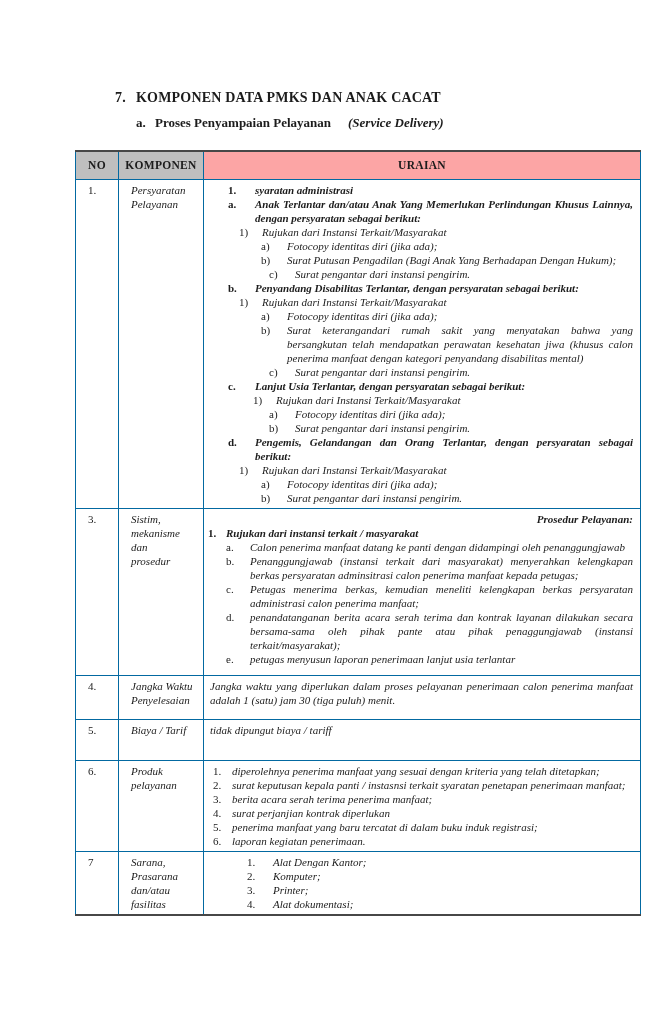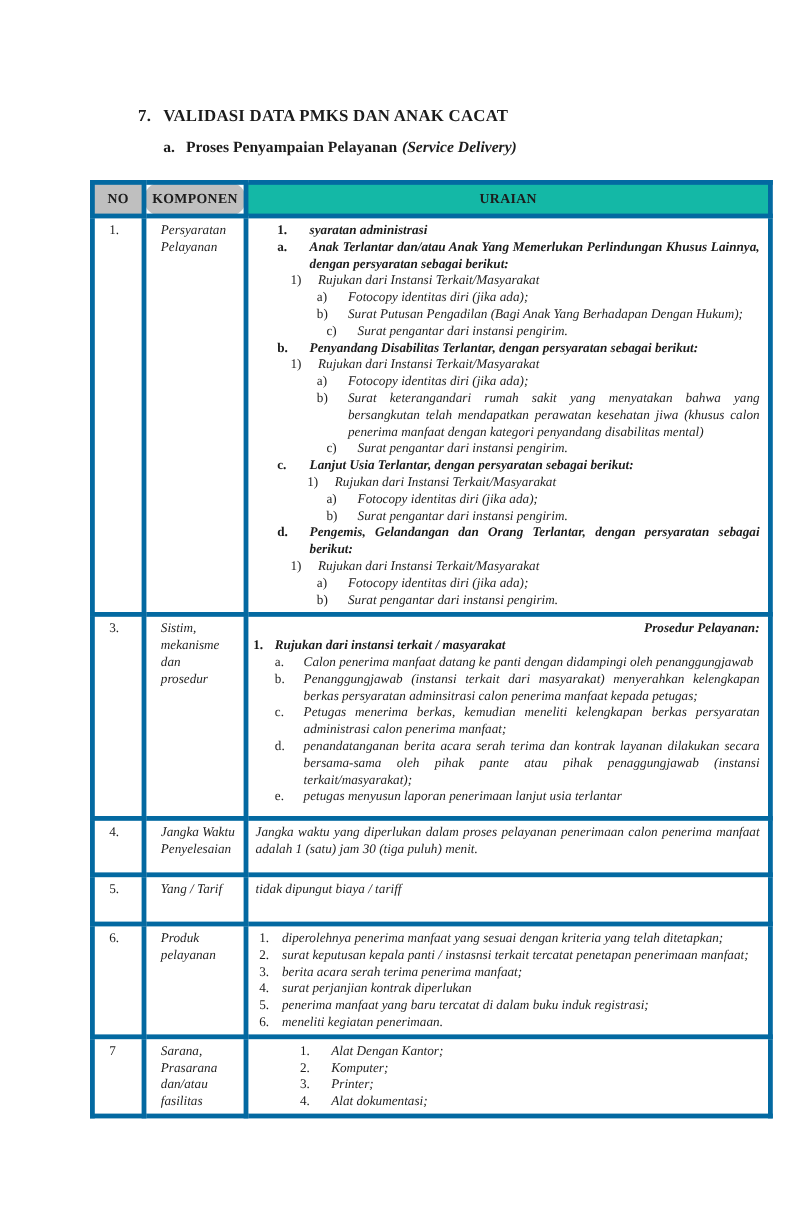--- a/index.html
+++ b/index.html
@@ -19,35 +19,35 @@
     display: flex; font-weight: bold; font-size: 14px; letter-spacing: 0.2px;
     white-space: nowrap;
   }
   .title-row .num { width: 21px; flex: none; }
   .subtitle-row {
     position: absolute; left: 136px; top: 115px;
     display: flex; font-weight: bold; font-size: 13px;
     white-space: nowrap;
   }
   .subtitle-row .num { width: 19px; flex: none; }
-  .subtitle-row em { margin-left: 4px; }
+  .subtitle-row em { margin-left: 17px; }
 
   
   table.doc-table {
     position: absolute; left: 75px; top: 150px;
     width: 565px; table-layout: fixed;
     border-collapse: collapse;
     font-size: 11px; line-height: 14px;
     border: 1px solid #474747;
     border-top-width: 2px; border-bottom-width: 2px;
   }
   col.c-no   { width: 43px; }
   col.c-komp { width: 85px; }
   col.c-ur   { width: 437px; }
-  th, td { border: 4px solid #0369a1; vertical-align: top; }
+  th, td { border: 1px solid #0369a1; vertical-align: top; }
   th {
     font-weight: bold; font-size: 11.5px;
     height: 28px; text-align: center; vertical-align: middle;
     letter-spacing: 0.3px;
   }
   td.no   { padding: 3px 2px 2px 12px; }
   td.komp { padding: 3px 4px 2px 12px; font-style: italic; }
   td.ur   { padding: 3px 7px 3px 4px; }
 
   
@@ -75,39 +75,39 @@
   tr.row-2 td { padding-bottom: 12px; }  
   tr.row-3 td { height: 41px; }          
 </style>
 </head>
 <body>
 
 <div class="page">
 
   <div class="title-row">
     <span class="num">7.</span>
-    <span>VALIDASI DATA PMKS DAN ANAK CACAT</span>
+    <span>KOMPONEN DATA PMKS DAN ANAK CACAT</span>
   </div>
 
   <div class="subtitle-row">
     <span class="num">a.</span>
     <span><span>Proses Penyampaian Pelayanan</span><em>(Service Delivery)</em></span>
   </div>
 
   <table class="doc-table">
     <colgroup>
       <col class="c-no">
         <col class="c-komp">
         <col class="c-ur">
     </colgroup>
     <thead>
       <tr>
         <th style="background: rgb(191, 191, 191);">NO</th>
-        <th style="background: rgb(191, 191, 191); border-radius: 14px;">KOMPONEN</th>
-        <th style="background: #14b8a6;">URAIAN</th>
+        <th style="background: rgb(191, 191, 191);">KOMPONEN</th>
+        <th style="background: #fca5a5;">URAIAN</th>
       </tr>
     </thead>
     <tbody>
         <tr class="row-0">
           <td class="no">1.</td>
           <td class="komp">
             <div>Persyaratan</div>
             <div>Pelayanan</div>
           </td>
           <td class="ur">
@@ -234,58 +234,58 @@
           </td>
           <td class="ur">
             <div class="line lv-p j">
               <span class="tx">Jangka waktu yang diperlukan dalam proses pelayanan penerimaan calon penerima manfaat adalah 1 (satu) jam 30 (tiga puluh) menit.</span>
             </div>
           </td>
         </tr>
         <tr class="row-3">
           <td class="no">5.</td>
           <td class="komp">
-            <div>Yang / Tarif</div>
+            <div>Biaya / Tarif</div>
           </td>
           <td class="ur">
             <div class="line lv-p">
               <span class="tx">tidak dipungut  biaya / tariff</span>
             </div>
           </td>
         </tr>
         <tr class="row-4">
           <td class="no">6.</td>
           <td class="komp">
             <div>Produk</div>
             <div>pelayanan</div>
           </td>
           <td class="ur">
             <div class="line lv-n6">
               <span class="mk">1.</span>
               <span class="tx">diperolehnya penerima manfaat yang sesuai dengan kriteria yang telah ditetapkan;</span>
             </div>
             <div class="line lv-n6">
               <span class="mk">2.</span>
-              <span class="tx">surat keputusan kepala panti / instasnsi terkait tercatat penetapan penerimaan manfaat;</span>
+              <span class="tx">surat keputusan kepala panti / instasnsi terkait syaratan penetapan penerimaan manfaat;</span>
             </div>
             <div class="line lv-n6">
               <span class="mk">3.</span>
               <span class="tx">berita acara serah terima penerima manfaat;</span>
             </div>
             <div class="line lv-n6">
               <span class="mk">4.</span>
               <span class="tx">surat perjanjian kontrak diperlukan</span>
             </div>
             <div class="line lv-n6">
               <span class="mk">5.</span>
               <span class="tx">penerima manfaat yang baru tercatat di dalam buku induk registrasi;</span>
             </div>
             <div class="line lv-n6">
               <span class="mk">6.</span>
-              <span class="tx">meneliti kegiatan penerimaan.</span>
+              <span class="tx">laporan kegiatan penerimaan.</span>
             </div>
           </td>
         </tr>
         <tr class="row-5">
           <td class="no">7</td>
           <td class="komp">
             <div>Sarana,</div>
             <div>Prasarana</div>
             <div>dan/atau fasilitas</div>
           </td>

